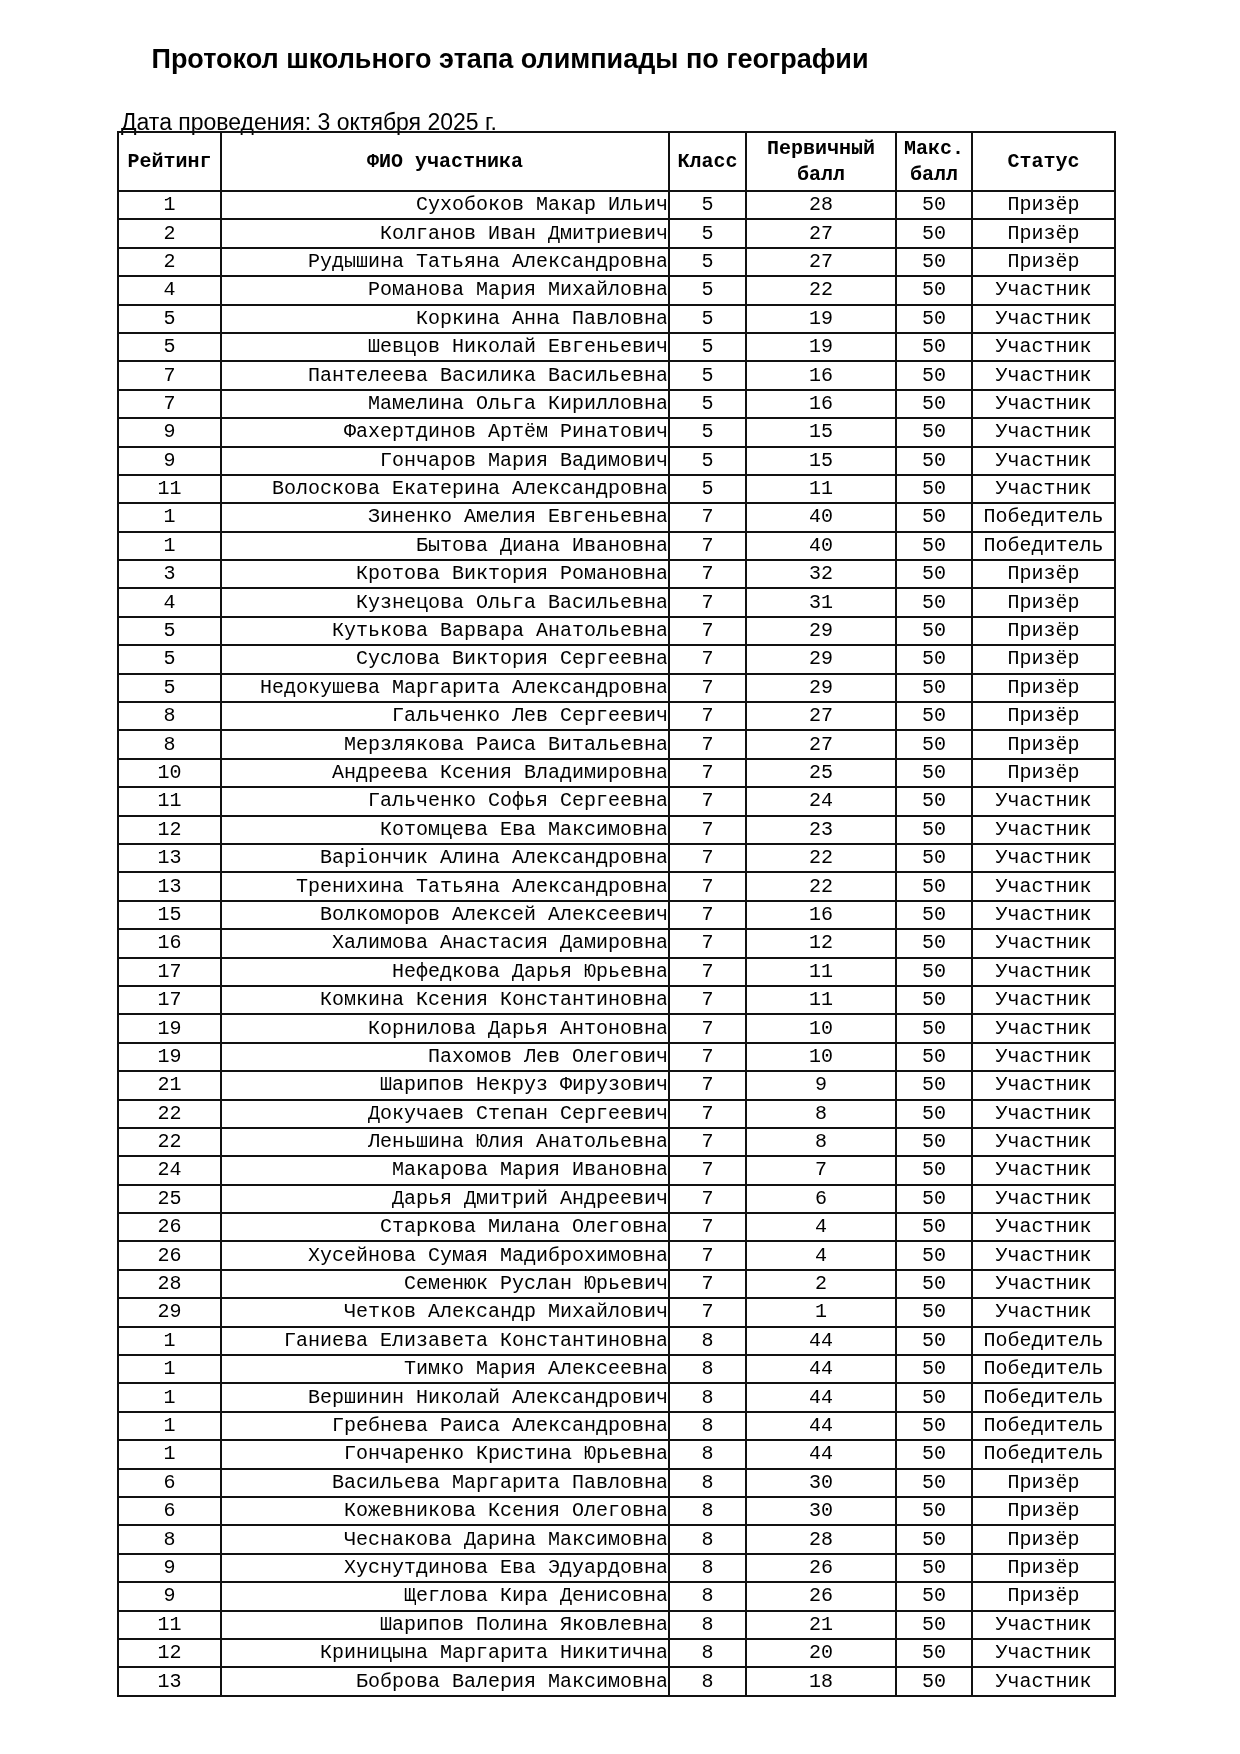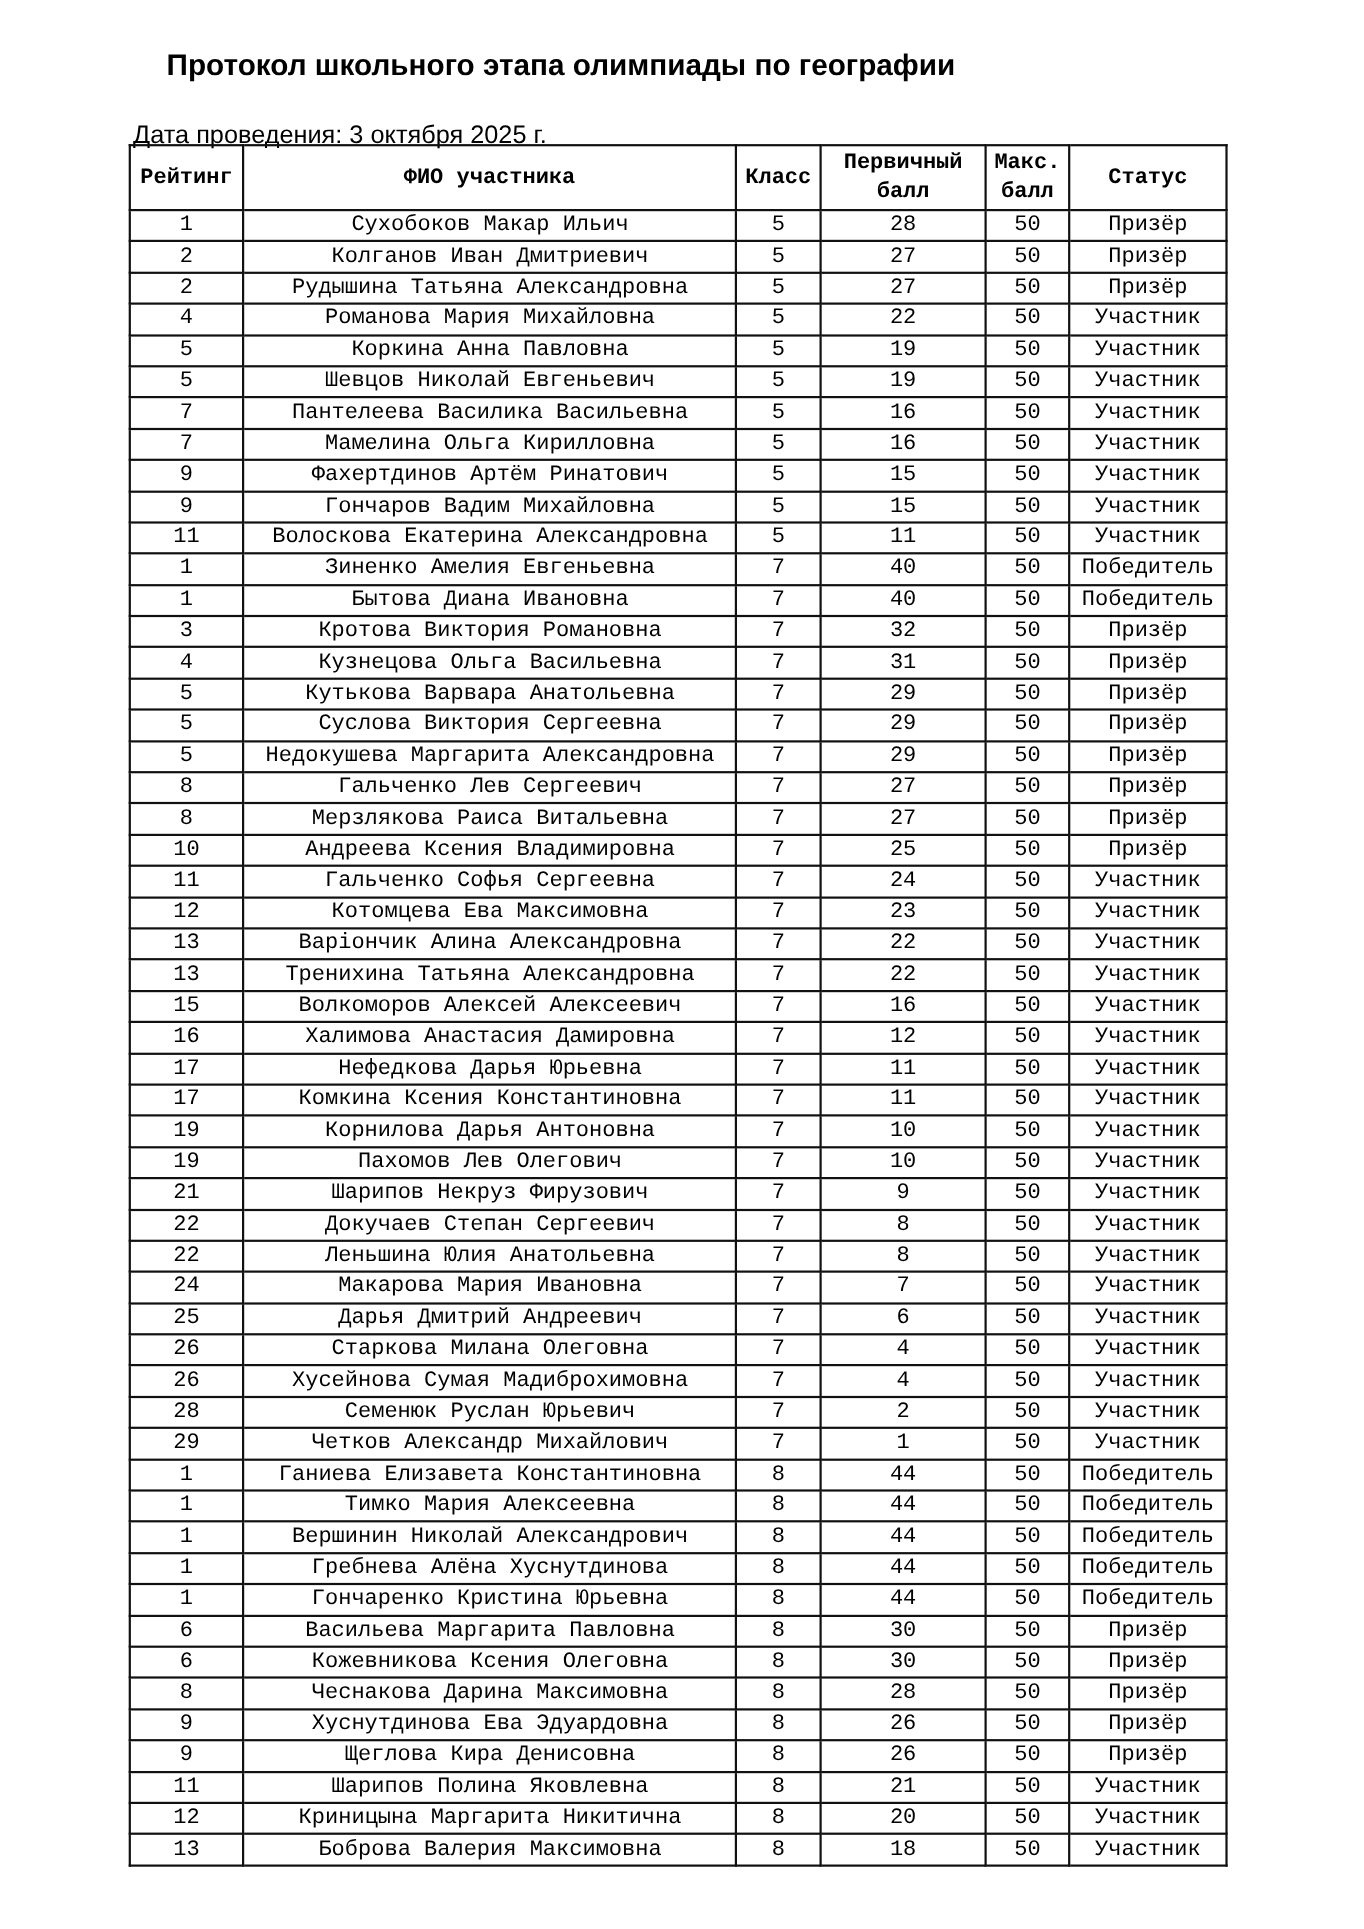--- a/index.html
+++ b/index.html
@@ -3,21 +3,21 @@
   <meta charset="utf-8">
   <style>
     html, body { margin: 0; padding: 0; background: #ffffff; }
     body { width: 1240px; height: 1754px; position: relative; font-family: "Liberation Sans", sans-serif; color: #000; }
     .title { position: absolute; left: 0; width: 1020px; top: 44px; text-align: center; font-size: 27px; font-weight: bold; }
     .date { position: absolute; left: 121px; top: 109px; font-size: 23px; }
     table.protocol { position: absolute; left: 117px; top: 131px; border-collapse: collapse; table-layout: fixed; width: 997px; font-family: Liberation Mono, monospace; }
     table.protocol th, table.protocol td { border: 2px solid #111; padding: 0; }
     table.protocol th { font-weight: bold; font-size: 20px; height: 57px; text-align: center; line-height: 26px; }
     table.protocol td { font-size: 20px; height: 26.4px; line-height: 26px; text-align: center; white-space: nowrap; overflow: hidden; }
-    table.protocol td.name { text-align: center; padding-left: 1px; }
+    table.protocol td.name { text-align: right; padding-left: 1px; border-radius: 13px; }
     col.c-rank { width: 103px; }
     col.c-name { width: 448px; }
     col.c-class { width: 77px; }
     col.c-score { width: 150px; }
     col.c-max { width: 76px; }
     col.c-status { width: 143px; }
   </style>
 </head>
 <body>
 
@@ -111,21 +111,21 @@
       <tr>
         <td>9</td>
         <td class="name">Фахертдинов Артём Ринатович</td>
         <td>5</td>
         <td>15</td>
         <td>50</td>
         <td>Участник</td>
       </tr>
       <tr>
         <td>9</td>
-        <td class="name">Гончаров Вадим Михайловна</td>
+        <td class="name">Гончаров Мария Вадимович</td>
         <td>5</td>
         <td>15</td>
         <td>50</td>
         <td>Участник</td>
       </tr>
       <tr>
         <td>11</td>
         <td class="name">Волоскова Екатерина Александровна</td>
         <td>5</td>
         <td>11</td>
@@ -383,21 +383,21 @@
       <tr>
         <td>1</td>
         <td class="name">Вершинин Николай Александрович</td>
         <td>8</td>
         <td>44</td>
         <td>50</td>
         <td>Победитель</td>
       </tr>
       <tr>
         <td>1</td>
-        <td class="name">Гребнева Алёна Хуснутдинова</td>
+        <td class="name">Гребнева Раиса Александровна</td>
         <td>8</td>
         <td>44</td>
         <td>50</td>
         <td>Победитель</td>
       </tr>
       <tr>
         <td>1</td>
         <td class="name">Гончаренко Кристина Юрьевна</td>
         <td>8</td>
         <td>44</td>

